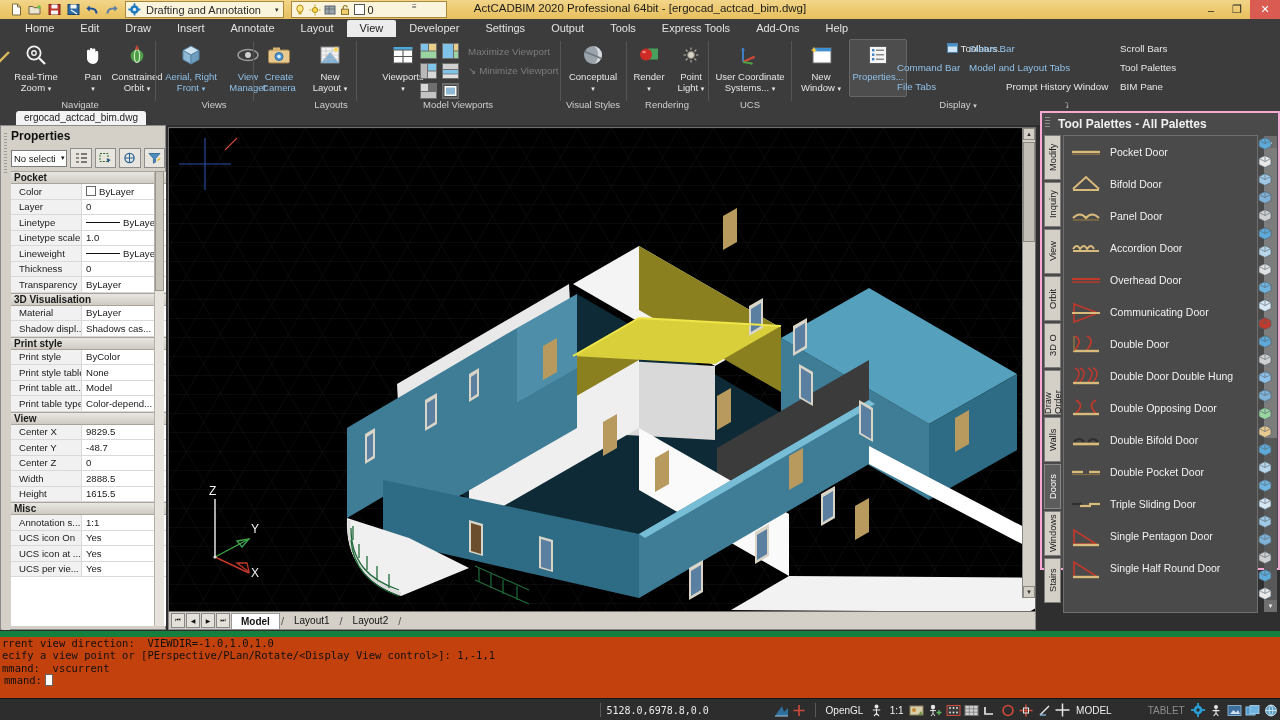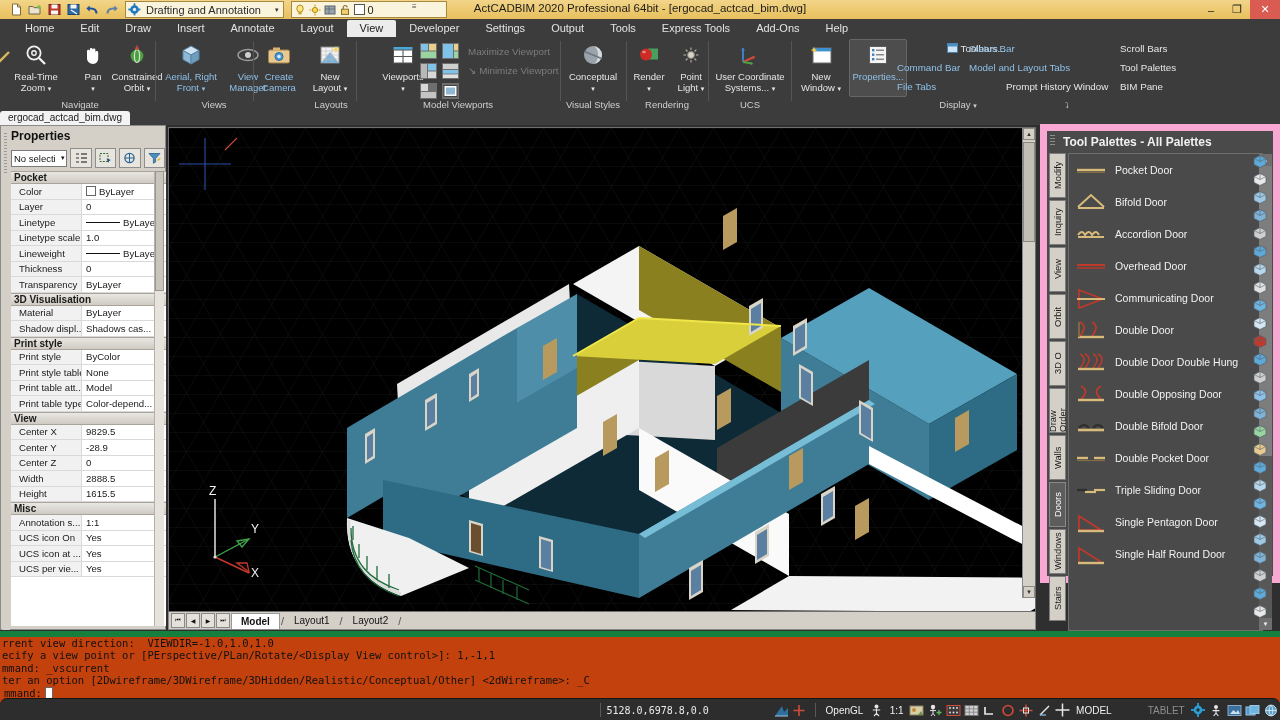--- a/index.html
+++ b/index.html
@@ -49,21 +49,21 @@
   .bigbtn.blue .tx{color:#8fc0e8;}
   .bigbtn.hl{background:#4d4d4d;border:1px solid #666;border-radius:2px;}
   .dis{color:#7d7d7d !important;}
   .smallicon{position:absolute;width:17px;height:16px;border-radius:2px;}
   .txtitem{position:absolute;font-size:9.8px;white-space:nowrap;}
   .txtitem.b{color:#8fc0e8;}
   .txtitem.w{color:#e6e6e6;padding-left:44px;}
 
   
   .filetabs{position:absolute;left:0;top:111px;width:1280px;height:14px;background:#3c3c3c;}
-  .ftab{position:absolute;left:0;top:0px;height:14px;background:#f3f3f3;color:#1a1a1a;
+  .ftab{position:absolute;left:16px;top:0px;height:14px;background:#f3f3f3;color:#1a1a1a;
         font-size:10px;padding:1px 8px 0 8px;border-radius:3px 3px 0 0;}
 
   
   .props{position:absolute;left:0;top:125px;width:166px;height:505px;background:#d4d0c8;
          border:1px solid #8a8a8a;box-sizing:border-box;}
   .props .grip{position:absolute;left:1px;top:1px;width:8px;height:503px;background:#d4d0c8;}
   .props .grip::after{content:"";position:absolute;left:2px;top:6px;width:3px;height:40px;
        background:repeating-linear-gradient(180deg,#9a9a9a 0 1px,transparent 1px 3px);}
   .props .ttl{position:absolute;left:10px;top:3px;font-size:12px;font-weight:bold;color:#111;}
   .ptool{position:absolute;left:10px;top:22px;width:154px;height:20px;display:flex;align-items:center;gap:3px;}
@@ -99,22 +99,22 @@
 
   
   .mtabs{position:absolute;left:168px;top:612px;width:868px;height:18px;background:#d4d0c8;
          border:1px solid #8a8a8a;border-top:none;box-sizing:border-box;display:flex;align-items:center;padding-left:2px;}
   .nav{width:12px;height:13px;border:1px solid #888;background:#e4e1da;font-size:6px;color:#111;
        display:flex;align-items:center;justify-content:center;margin-right:1px;}
   .mtab{font-size:10px;color:#111;padding:0 9px;height:15px;display:flex;align-items:center;}
   .mtab.on{font-weight:bold;background:#fff;border:1px solid #9a9a9a;border-bottom:none;}
 
   
-  .tpal{position:absolute;left:1040px;top:124px;width:240px;height:459px;background:#4a4a4a;
-        border:7px solid #f9a8d4;box-sizing:border-box;}
+  .tpal{position:absolute;left:1040px;top:111px;width:240px;height:459px;background:#4a4a4a;
+        border:2px solid #f9a8d4;box-sizing:border-box;}
   .tpal .ttl{position:absolute;left:16px;top:4px;font-size:12px;font-weight:bold;color:#f0f0f0;}
   .tpal .grip2{position:absolute;left:3px;top:4px;width:5px;height:12px;
      background:repeating-linear-gradient(180deg,#8d8d8d 0 1px,transparent 1px 3px);}
   .tptabs{position:absolute;left:2px;top:22px;width:18px;height:478px;}
   .tptab{width:17px;background:#d4d0c8;border:1px solid #7c7c7c;box-sizing:border-box;
          writing-mode:vertical-rl;transform:rotate(180deg);font-size:9.3px;color:#1a1a1a;
          display:flex;align-items:center;justify-content:center;margin-bottom:2px;}
   .tptab.on{background:#5d5d5d;color:#fff;border-color:#888;}
   .tplist{position:absolute;left:21px;top:22px;width:195px;height:478px;background:#4a4a4a;
           border:1px solid #6e6e6e;box-sizing:border-box;overflow:hidden;}
@@ -129,21 +129,21 @@
 
   
   .cmd{position:absolute;left:0;top:631px;width:1280px;height:66px;background:#c2410c;
        border-top:6px solid #15803d;font-family:"DejaVu Sans Mono",monospace;}
   .cmdline{font-size:10.5px;color:#111;padding-left:2px;line-height:12.4px;white-space:pre;}
   .cmdin{display:flex;align-items:center;padding-left:2px;}
   .cmdin .caret{width:6px;height:10px;border:1px solid #666;background:#fff;margin-left:3px;}
 
   
   .status{position:absolute;left:0;top:698px;width:1280px;height:22px;background:#2d2d2d;
-          border-top:1px solid #151515;display:flex;align-items:center;border-radius:7px;}
+          border-top:1px solid #151515;display:flex;align-items:center;}
   .coords{font-size:10px;color:#eaeaea;font-family:"DejaVu Sans Mono",monospace;}
   .sdiv{width:1px;height:14px;background:#595959;margin:0 6px;}
   .sbi{width:17px;height:15px;margin:0 1px;border-radius:2px;display:flex;align-items:center;
        justify-content:center;font-size:9px;}
   .slbl{font-size:10px;color:#f0f0f0;padding:0 4px;}
   .slbl.dim{color:#8d8d8d;margin-left:28px;}
 </style>
 </head>
 <body>
 
@@ -671,21 +671,21 @@
         </div>
         <div class="prow">
           <div class="pk">Center X</div>
           <div class="pv">
             <span>9829.5</span>
           </div>
         </div>
         <div class="prow">
           <div class="pk">Center Y</div>
           <div class="pv">
-            <span>-28.9</span>
+            <span>-48.7</span>
           </div>
         </div>
         <div class="prow">
           <div class="pk">Center Z</div>
           <div class="pv">
             <span>0</span>
           </div>
         </div>
         <div class="prow">
           <div class="pk">Width</div>
@@ -903,20 +903,27 @@
         </div>
         <div class="tpitem">
           <span style="flex: 0 0 auto; width: 32px; height: 24px; display: block;"><svg width="32" height="24" viewBox="0 0 32 24">
               <path d="M3 17L16 5L29 17" fill="none" stroke="#d8bb7a" stroke-width="2"></path>
               <line x1="3" y1="18" x2="29" y2="18" stroke="#d8bb7a" stroke-width="2"></line>
             </svg></span>
           <span class="nm">Bifold Door</span>
         </div>
         <div class="tpitem">
           <span style="flex: 0 0 auto; width: 32px; height: 24px; display: block;"><svg width="32" height="24" viewBox="0 0 32 24">
+              <path d="M3 14q7-7 13 0 6-7 13 0" fill="none" stroke="#d8bb7a" stroke-width="2.2"></path>
+              <line x1="3" y1="16" x2="29" y2="16" stroke="#8a7240" stroke-width="1.4"></line>
+            </svg></span>
+          <span class="nm">Panel Door</span>
+        </div>
+        <div class="tpitem">
+          <span style="flex: 0 0 auto; width: 32px; height: 24px; display: block;"><svg width="32" height="24" viewBox="0 0 32 24">
               <path d="M3 13q4-6 7 0 4-6 7 0 4-6 7 0" fill="none" stroke="#d8bb7a" stroke-width="2"></path>
               <line x1="3" y1="15" x2="29" y2="15" stroke="#d8bb7a" stroke-width="2"></line>
             </svg></span>
           <span class="nm">Accordion Door</span>
         </div>
         <div class="tpitem">
           <span style="flex: 0 0 auto; width: 32px; height: 24px; display: block;"><svg width="32" height="24" viewBox="0 0 32 24">
               <line x1="2" y1="11" x2="30" y2="11" stroke="#c0392b" stroke-width="2"></line>
               <line x1="2" y1="14" x2="30" y2="14" stroke="#c0392b" stroke-width="1.4"></line>
             </svg></span>
@@ -1102,21 +1109,20 @@
             <path d="M9 2.5v6M3 5.5l6 3 6-3" fill="none" stroke="#55626b" stroke-width=".6"></path>
           </svg></div>
       </div>
   </div>
 
   <div class="cmd">
     <div id="cmdhist">
         <div class="cmdline">rrent view direction:  VIEWDIR=-1.0,1.0,1.0</div>
         <div class="cmdline">ecify a view point or [PErspective/PLan/Rotate/&lt;Display View control&gt;]: 1,-1,1</div>
         <div class="cmdline">mmand: _vscurrent</div>
-        <div class="cmdline">ter an option [2Dwireframe/3DWireframe/3DHidden/Realistic/Conceptual/Other] &lt;2dWireframe&gt;: _C</div>
       </div>
     <div class="cmdin">
       <span class="cmdline">mmand:</span>
       <span class="caret"></span>
     </div>
   </div>
 
   <div class="status">
     <div style="width:620px"></div>
     <div class="sdiv"></div>

